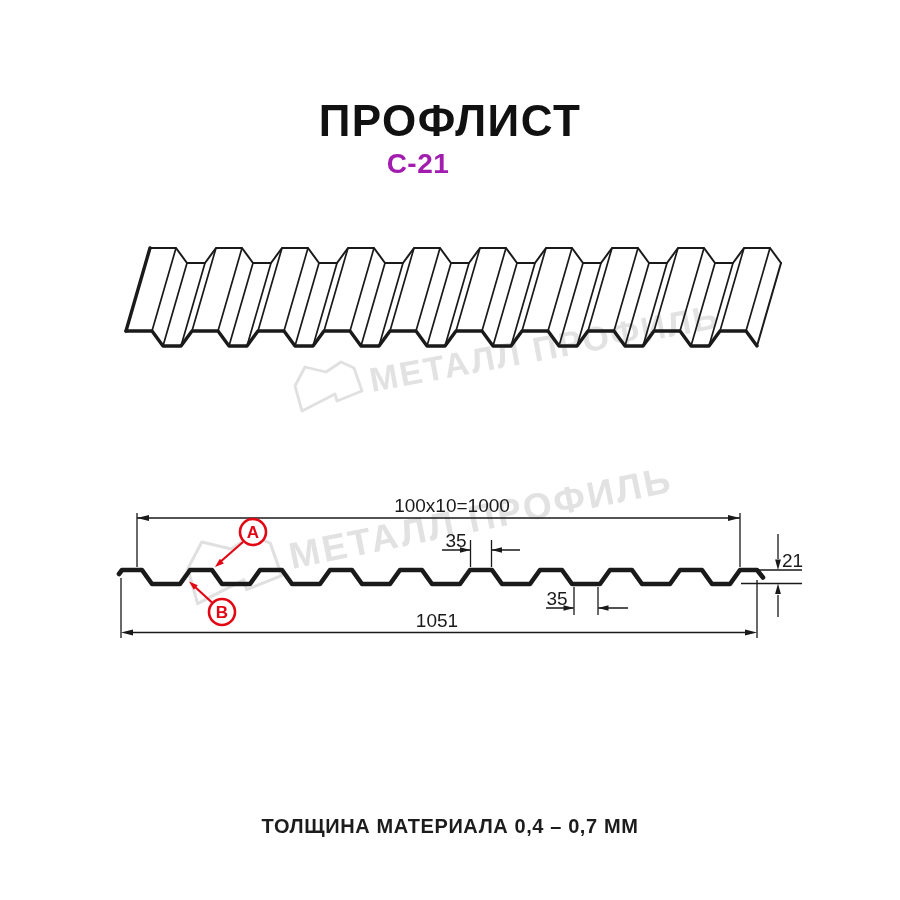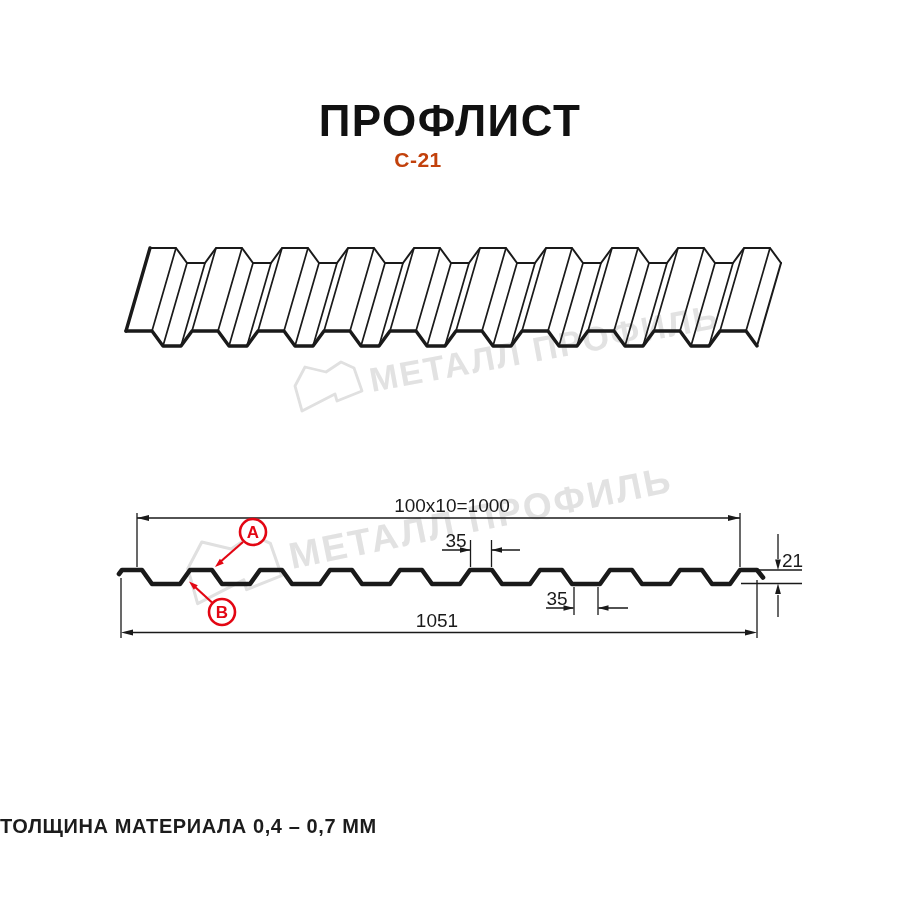--- a/index.html
+++ b/index.html
@@ -1,22 +1,22 @@
 <!DOCTYPE html>
 <html><head>
 <meta charset="utf-8">
 <style>
   html,body{margin:0;padding:0;background:#fff;}
   .stage{position:relative;width:900px;height:900px;background:#ffffff;overflow:hidden;
          font-family:"Liberation Sans", sans-serif;margin-top:20px;}
   .title{position:absolute;left:0;top:76px;width:900px;text-align:center;
          font-size:44px;font-weight:800;letter-spacing:1.5px;color:#111;margin:0;}
   .subtitle{position:absolute;left:0;top:128px;width:836px;text-align:center;
-         font-size:21px;font-weight:700;letter-spacing:0.5px;color:#c2410c;}
-  .footer-note{position:absolute;left:0;top:795px;width:900px;text-align:left;
+         font-size:28px;font-weight:700;letter-spacing:0.5px;color:#a21caf;}
+  .footer-note{position:absolute;left:0;top:795px;width:900px;text-align:center;
          font-size:20px;font-weight:600;letter-spacing:0.6px;color:#1c1c1c;}
   svg text.dim{font-family:"Liberation Sans", sans-serif;font-size:19px;fill:#1a1a1a;}
   svg text.marker{font-family:"Liberation Sans", sans-serif;font-size:17px;font-weight:700;fill:#e30613;}
   svg text.wm{font-family:"Liberation Sans", sans-serif;font-weight:700;fill:#e2e2e2;}
 </style>
 </head>
 <body>
 
 <div class="stage">
 

